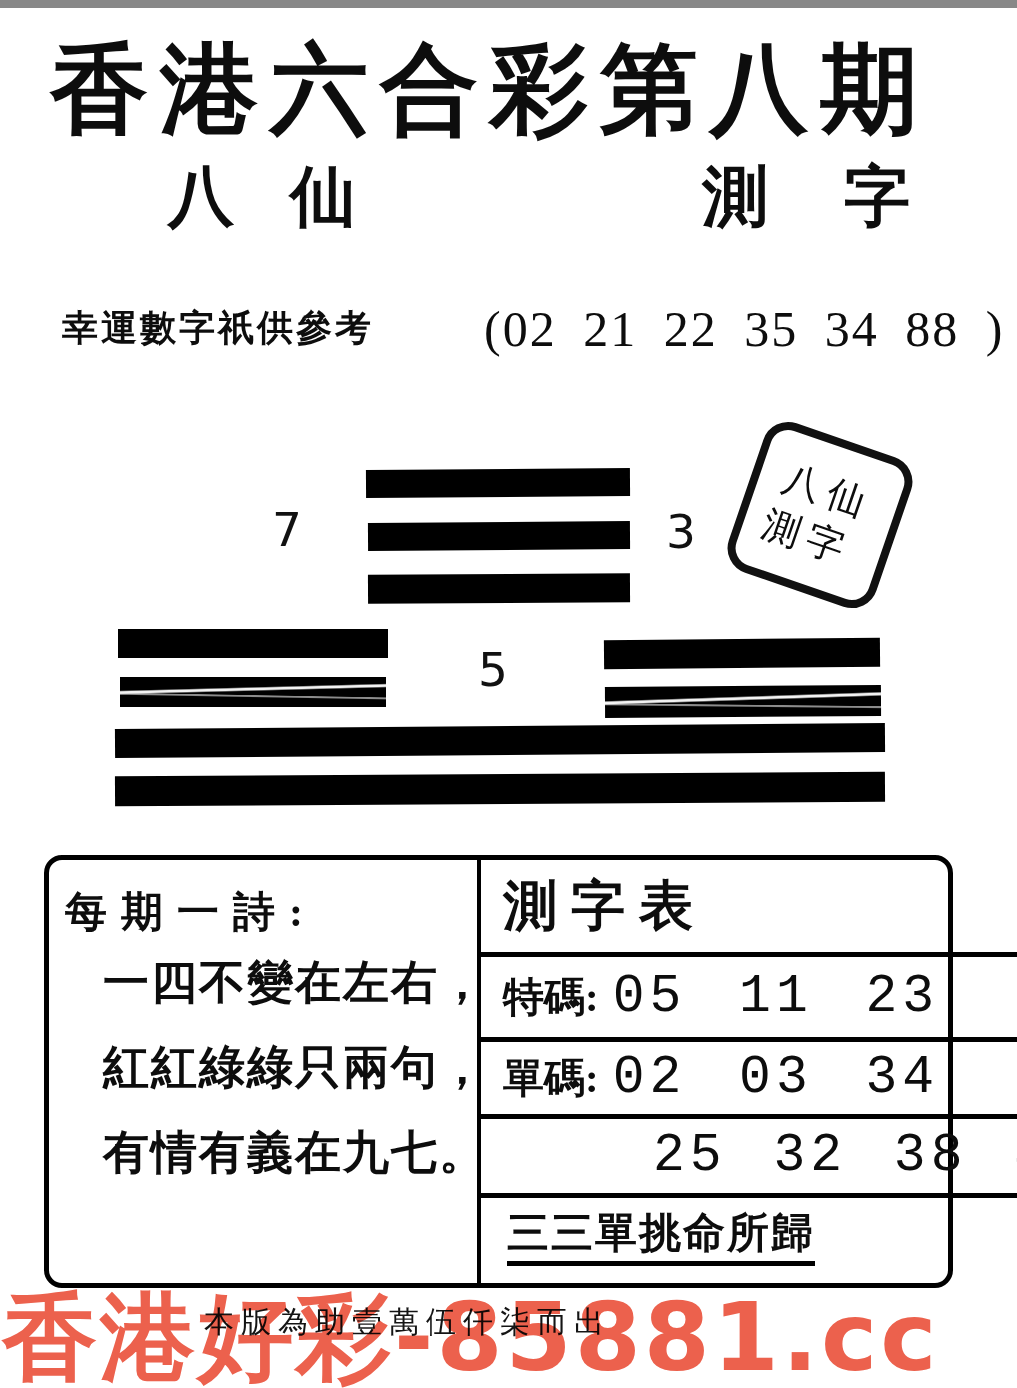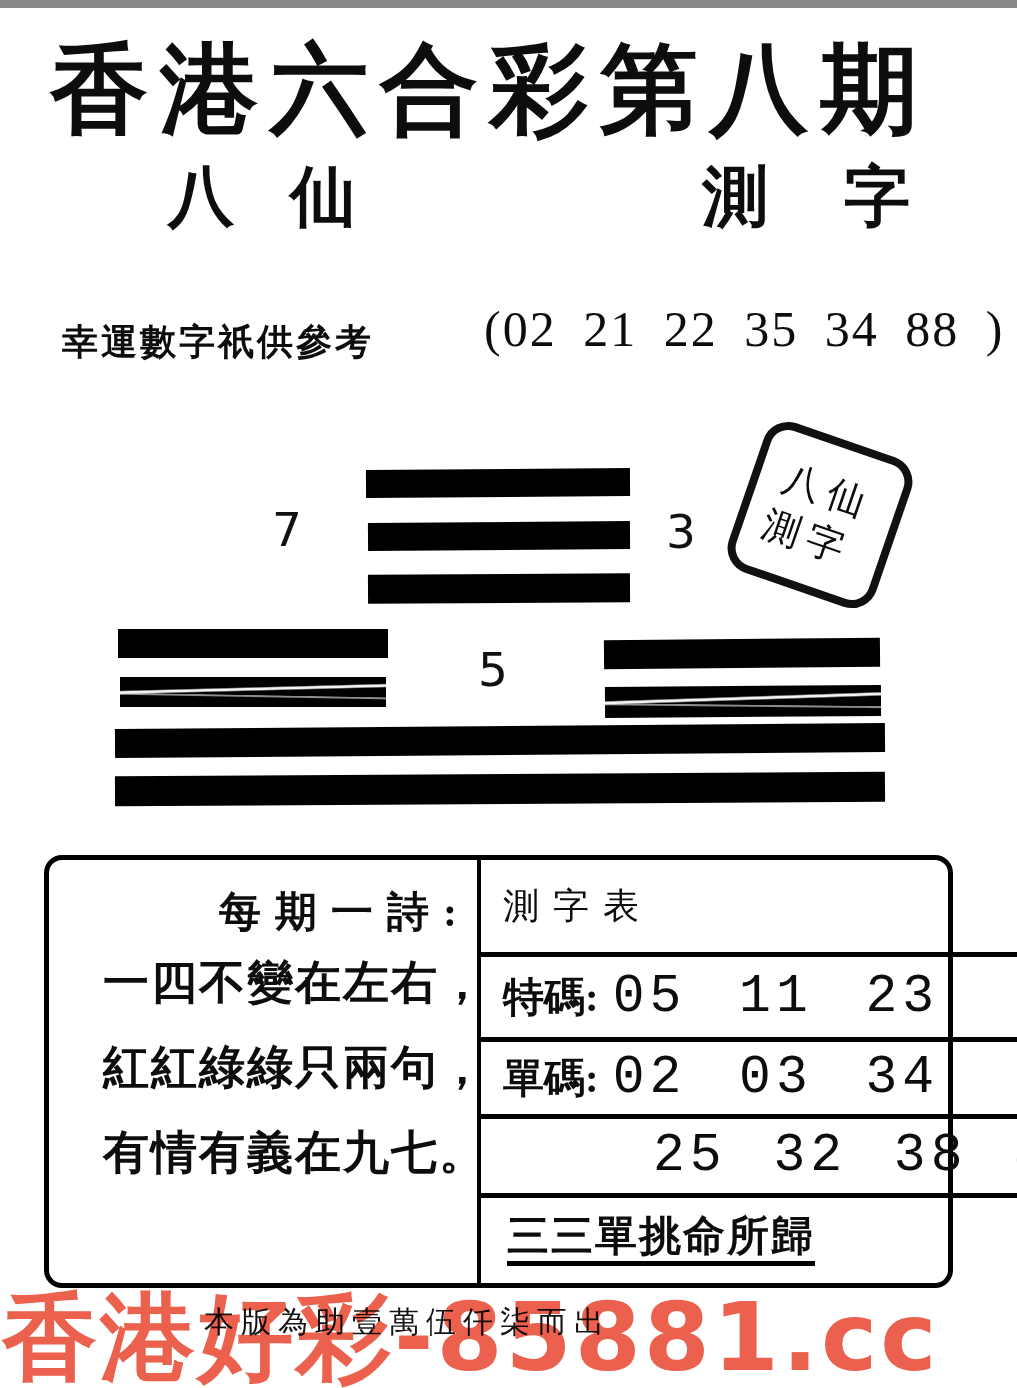--- a/index.html
+++ b/index.html
@@ -21,21 +21,21 @@
   }
   .subtitle{
     position:absolute;top:156px;
     font-size:66px;font-weight:700;line-height:1;
     font-family:"Liberation Serif", serif;
     white-space:nowrap;
   }
   .subtitle.left{left:168px;letter-spacing:56px;}
   .subtitle.right{left:702px;letter-spacing:76px;}
   .lucky-label{
-    position:absolute;left:62px;top:310px;
+    position:absolute;left:62px;top:296px;
     font-size:36px;font-weight:600;letter-spacing:3px;white-space:nowrap;
   }
   .lucky-nums{
     position:absolute;left:484px;top:292px;
     font-family:"Liberation Serif", serif;
     font-size:50px;letter-spacing:2px;word-spacing:12px;white-space:nowrap;
   }
   
   .bar{position:absolute;background:#000;}
   .bar.t1{left:366px;top:461px;width:264px;height:28px;transform:rotate(-.4deg);}
@@ -78,48 +78,47 @@
   
   .sheet{
     position:absolute;left:44px;top:847px;width:909px;height:433px;
     border:5px solid #000;border-radius:18px;
     display:flex;box-sizing:border-box;background:#fff;
   }
   .poem-cell{
     width:432px;box-sizing:border-box;flex:none;
     border-right:4px solid #000;
     padding:24px 6px 0 16px;
-    text-align:right;
   }
   .poem-title{font-size:42px;font-weight:700;letter-spacing:14px;white-space:nowrap;}
   .poem-line{
     font-size:46px;font-weight:700;line-height:85px;
     padding-left:38px;white-space:nowrap;letter-spacing:2px;
   }
   .right-col{flex:1;display:flex;flex-direction:column;}
   .trow{
     display:flex;align-items:center;
     padding-left:22px;box-sizing:border-box;
     border-bottom:5px solid #000;
   }
   .trow.header{height:97px;}
   .trow.r1{height:85px;}
   .trow.r2{height:77px;}
   .trow.r3{height:79px;}
   .trow.r4{flex:1;border-bottom:none;}
-  .cell-title{font-size:36px;font-weight:400;letter-spacing:14px;}
+  .cell-title{font-size:54px;font-weight:700;letter-spacing:14px;}
   .lbl{font-size:41px;font-weight:700;white-space:nowrap;flex:none;}
   .val{
     font-family:Liberation Mono, monospace;
     font-size:53px;line-height:1;letter-spacing:5px;word-spacing:16px;
     margin-left:14px;white-space:nowrap;
   }
   .val.indent{margin-left:150px;word-spacing:10px;}
   .val.zodiac{
-    font-family:Liberation Serif, serif;
+    font-family:Liberation Mono, monospace;
     font-size:42px;font-weight:700;letter-spacing:2px;
     margin-left:4px;
     border-bottom:5px solid #000;padding-bottom:4px;
   }
   
   .footnote{
     position:absolute;left:204px;top:1294px;
     font-size:30px;letter-spacing:7px;white-space:nowrap;
     font-family:"Liberation Serif", serif;color:#141414;
     z-index:2;

